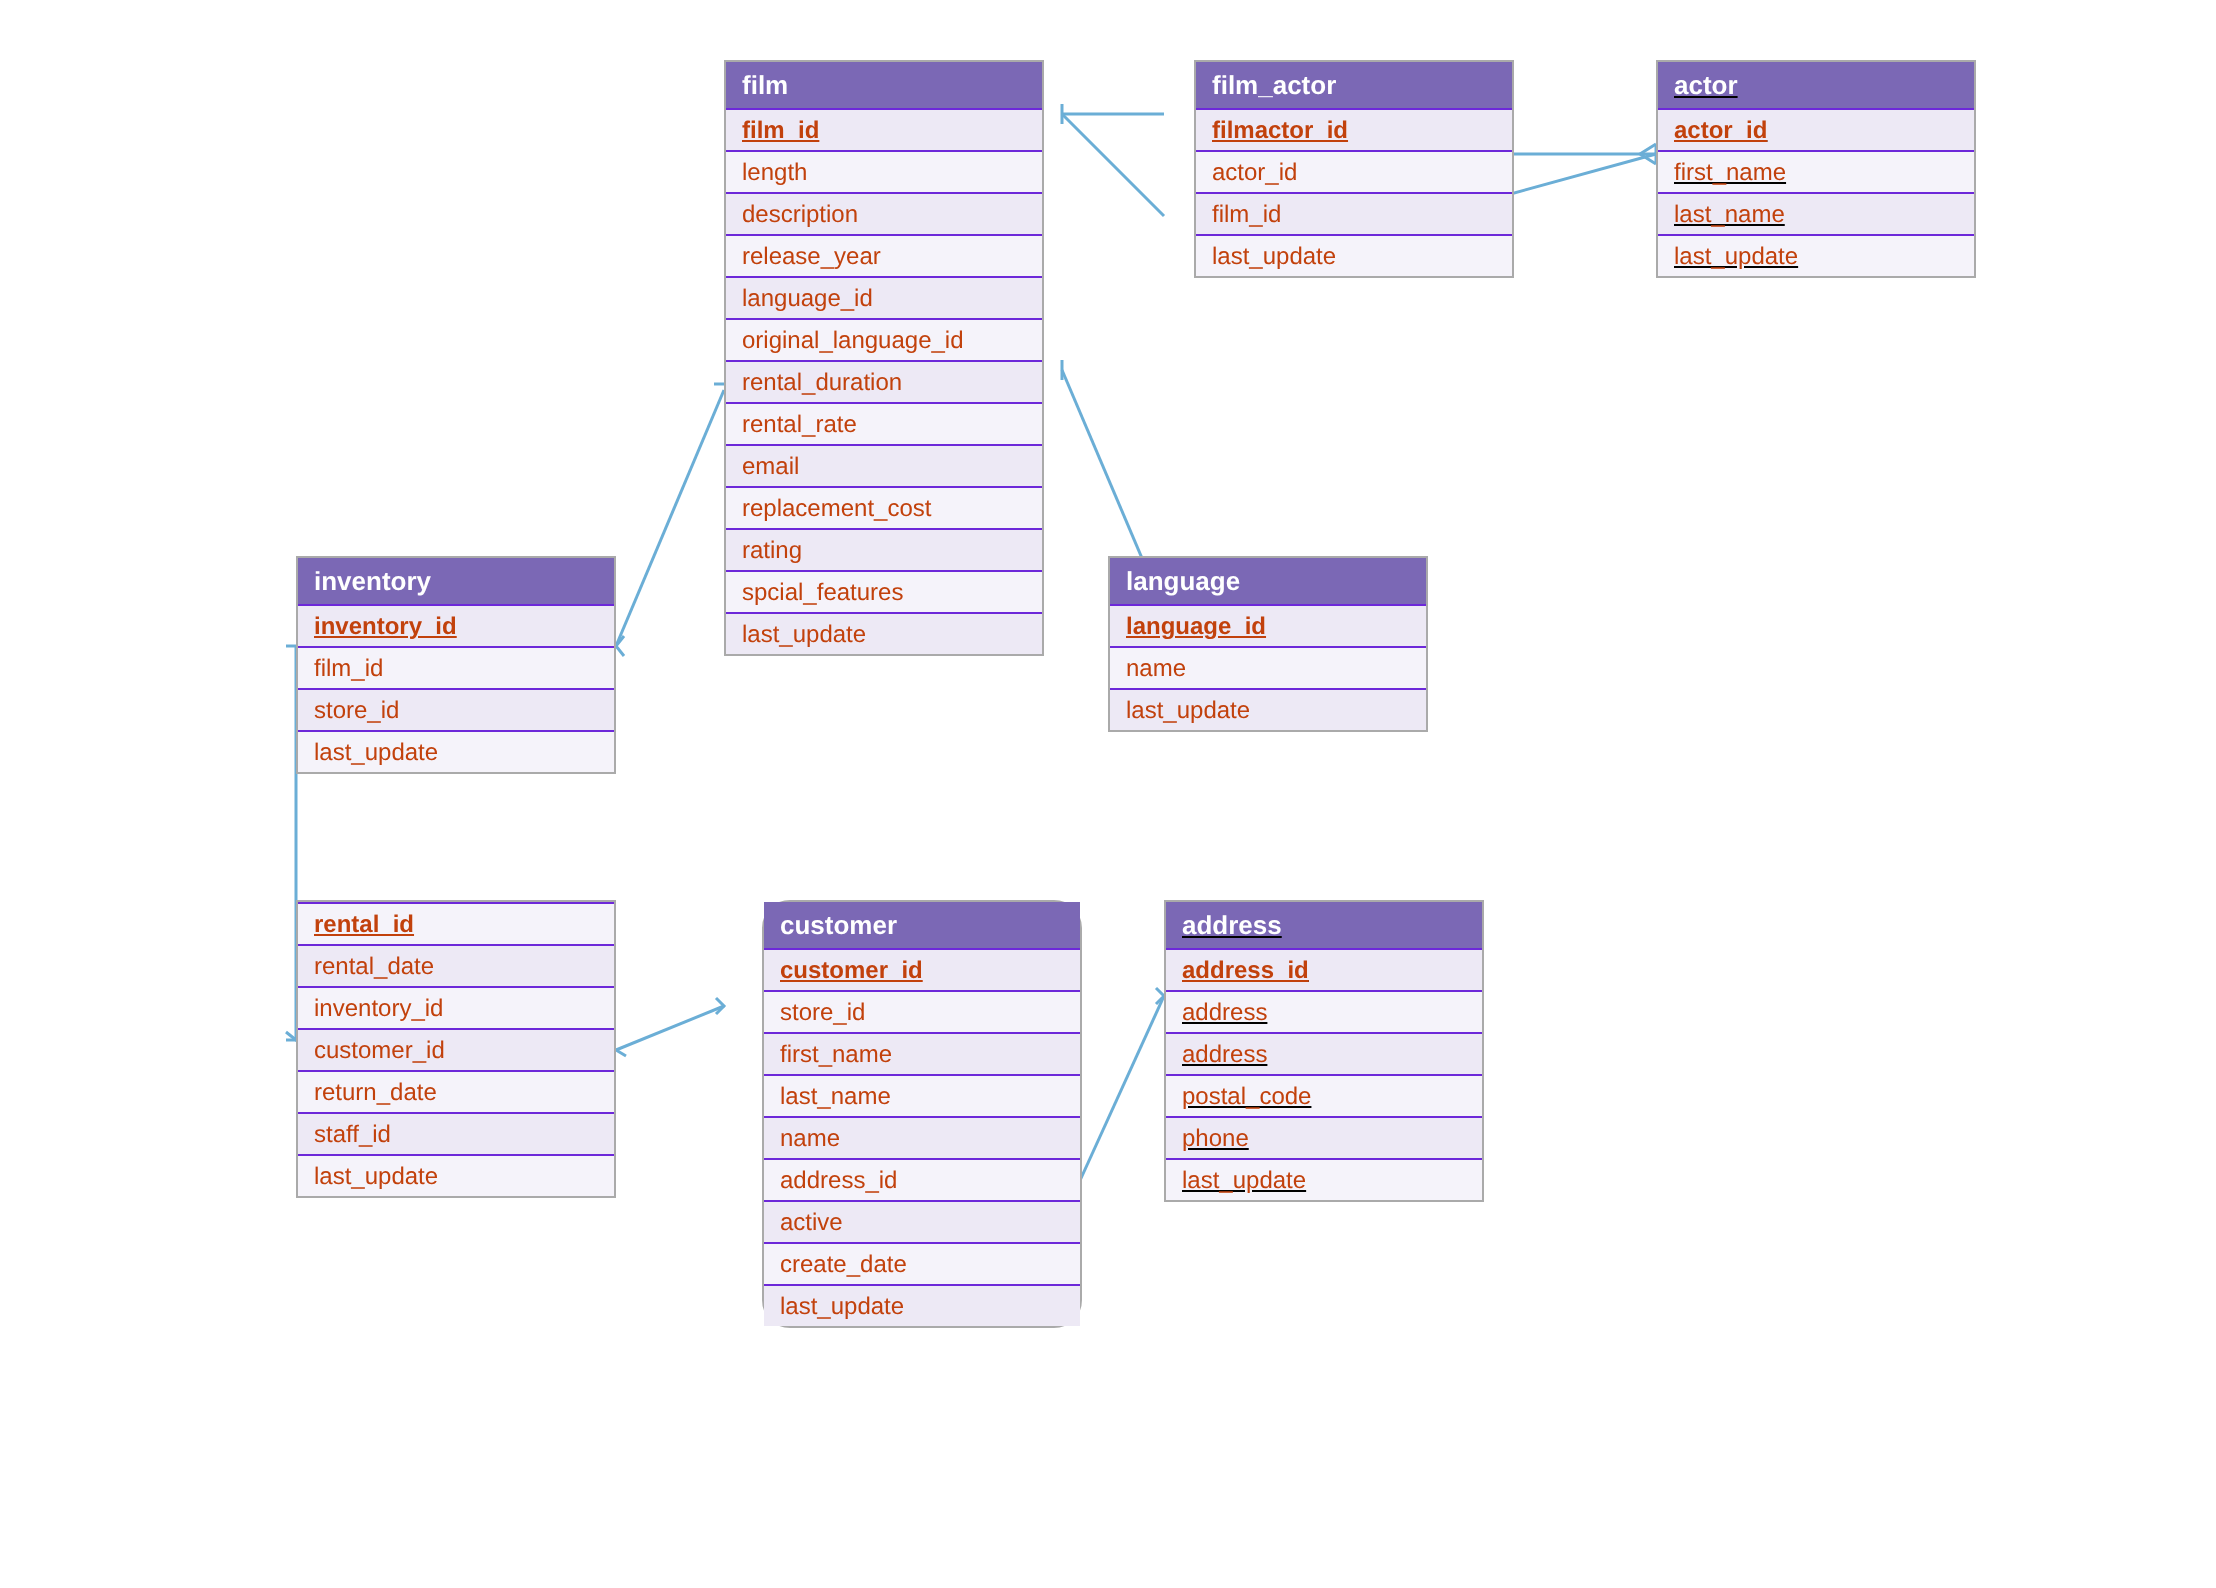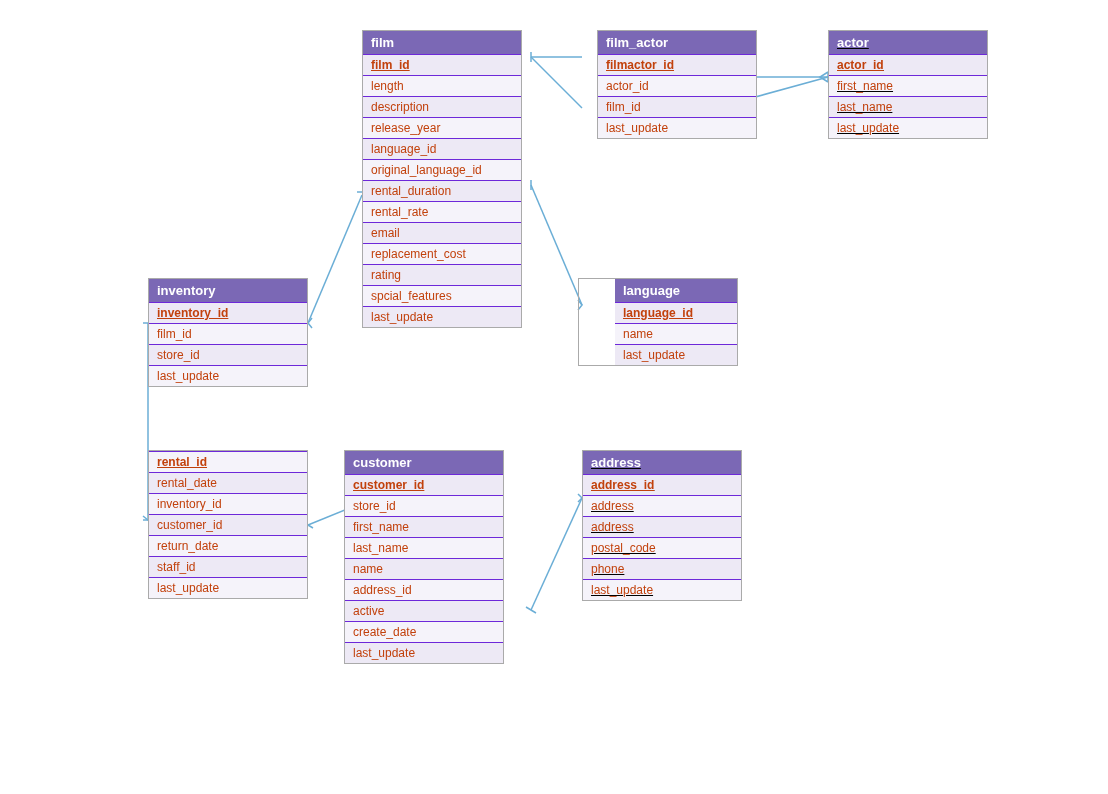--- a/index.html
+++ b/index.html
@@ -126,21 +126,21 @@
       <div class="table-row">film_id</div>
       <div class="table-row">last_update</div>
     </div>
     <div class="db-table" style="left: 828px; top: 30px; text-decoration: underline;">
       <div class="table-header">actor</div>
       <div class="table-row pk">actor_id</div>
       <div class="table-row">first_name</div>
       <div class="table-row">last_name</div>
       <div class="table-row">last_update</div>
     </div>
-    <div class="db-table" style="left: 578px; top: 278px; padding-left: 36px;">
+    <div class="db-table" style="left: 554px; top: 278px;">
       <div class="table-header">language</div>
       <div class="table-row pk">language_id</div>
       <div class="table-row">name</div>
       <div class="table-row">last_update</div>
     </div>
     <div class="db-table" style="left: 148px; top: 262px; margin-top: 16px;">
       <div class="table-header">inventory</div>
       <div class="table-row pk">inventory_id</div>
       <div class="table-row">film_id</div>
       <div class="table-row">store_id</div>
@@ -148,21 +148,21 @@
     </div>
     <div class="db-table" style="left: 148px; top: 450px;">
       <div class="table-row pk">rental_id</div>
       <div class="table-row">rental_date</div>
       <div class="table-row">inventory_id</div>
       <div class="table-row">customer_id</div>
       <div class="table-row">return_date</div>
       <div class="table-row">staff_id</div>
       <div class="table-row">last_update</div>
     </div>
-    <div class="db-table" style="left: 344px; top: 450px;">
+    <div class="db-table" style="left: 381px; top: 450px; border-radius: 14px;">
       <div class="table-header">customer</div>
       <div class="table-row pk">customer_id</div>
       <div class="table-row">store_id</div>
       <div class="table-row">first_name</div>
       <div class="table-row">last_name</div>
       <div class="table-row">name</div>
       <div class="table-row">address_id</div>
       <div class="table-row">active</div>
       <div class="table-row">create_date</div>
       <div class="table-row">last_update</div>

